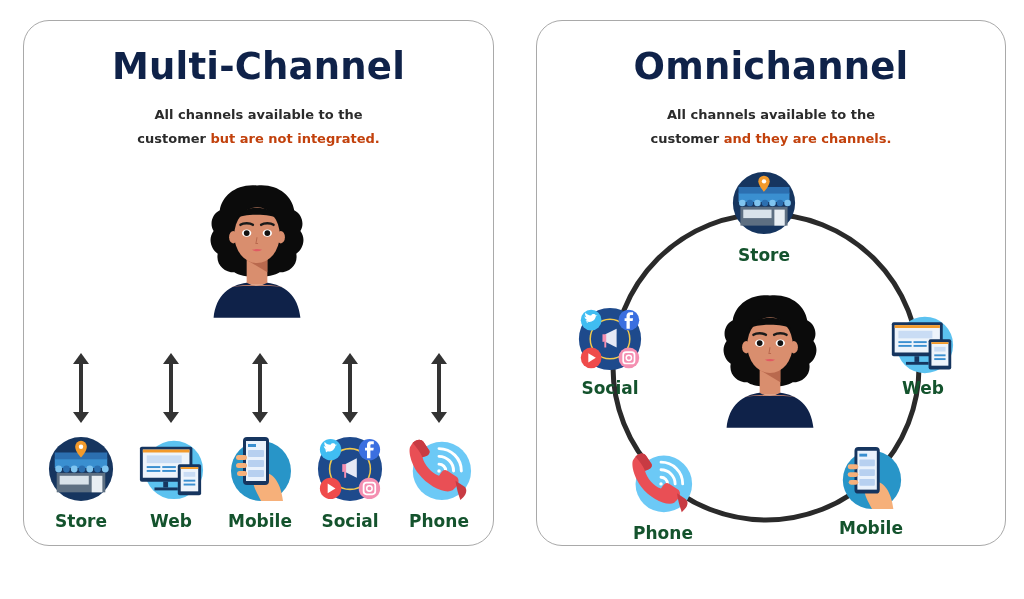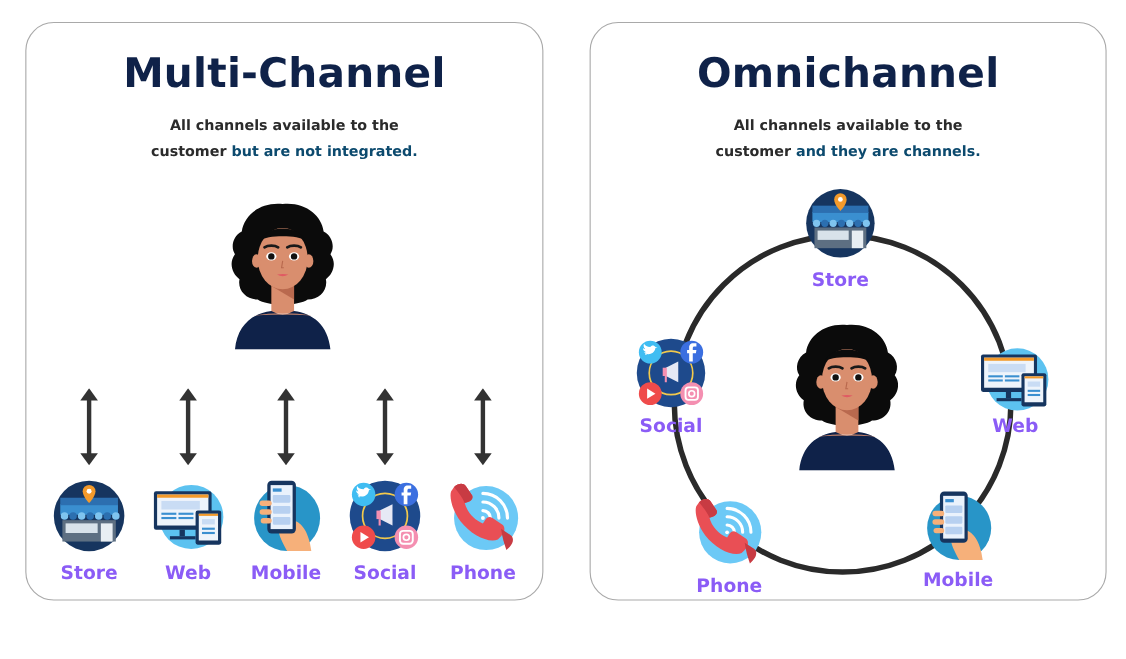--- a/index.html
+++ b/index.html
@@ -14,23 +14,23 @@
   #panel-left { left: 23px; width: 471px; }
   #panel-right { left: 536px; width: 470px; }
   .title {
     position: absolute; left: 0; right: 0; top: 24px; text-align: center;
     font-weight: bold; font-size: 37px; color: #0f2249; letter-spacing: 0.2px;
   }
   .subtitle {
     position: absolute; left: 0; right: 0; top: 82px; text-align: center;
     font-weight: bold; font-size: 13px; line-height: 24px; color: #2b2b2b;
   }
-  .hl { color: #0c4a6e; }
+  .hl { color: #c2410c; }
   .label {
-    position: absolute; font-weight: bold; font-size: 17px; color: #8b5cf6;
+    position: absolute; font-weight: bold; font-size: 17px; color: #14532d;
     text-align: center; width: 100px; margin-left: -50px;
   }
   .icon-box { position: absolute; }
   .arrow { position: absolute; }
   svg { display: block; }
 </style>
 </head>
 <body>
 
 <svg width="0" height="0" style="position:absolute">

